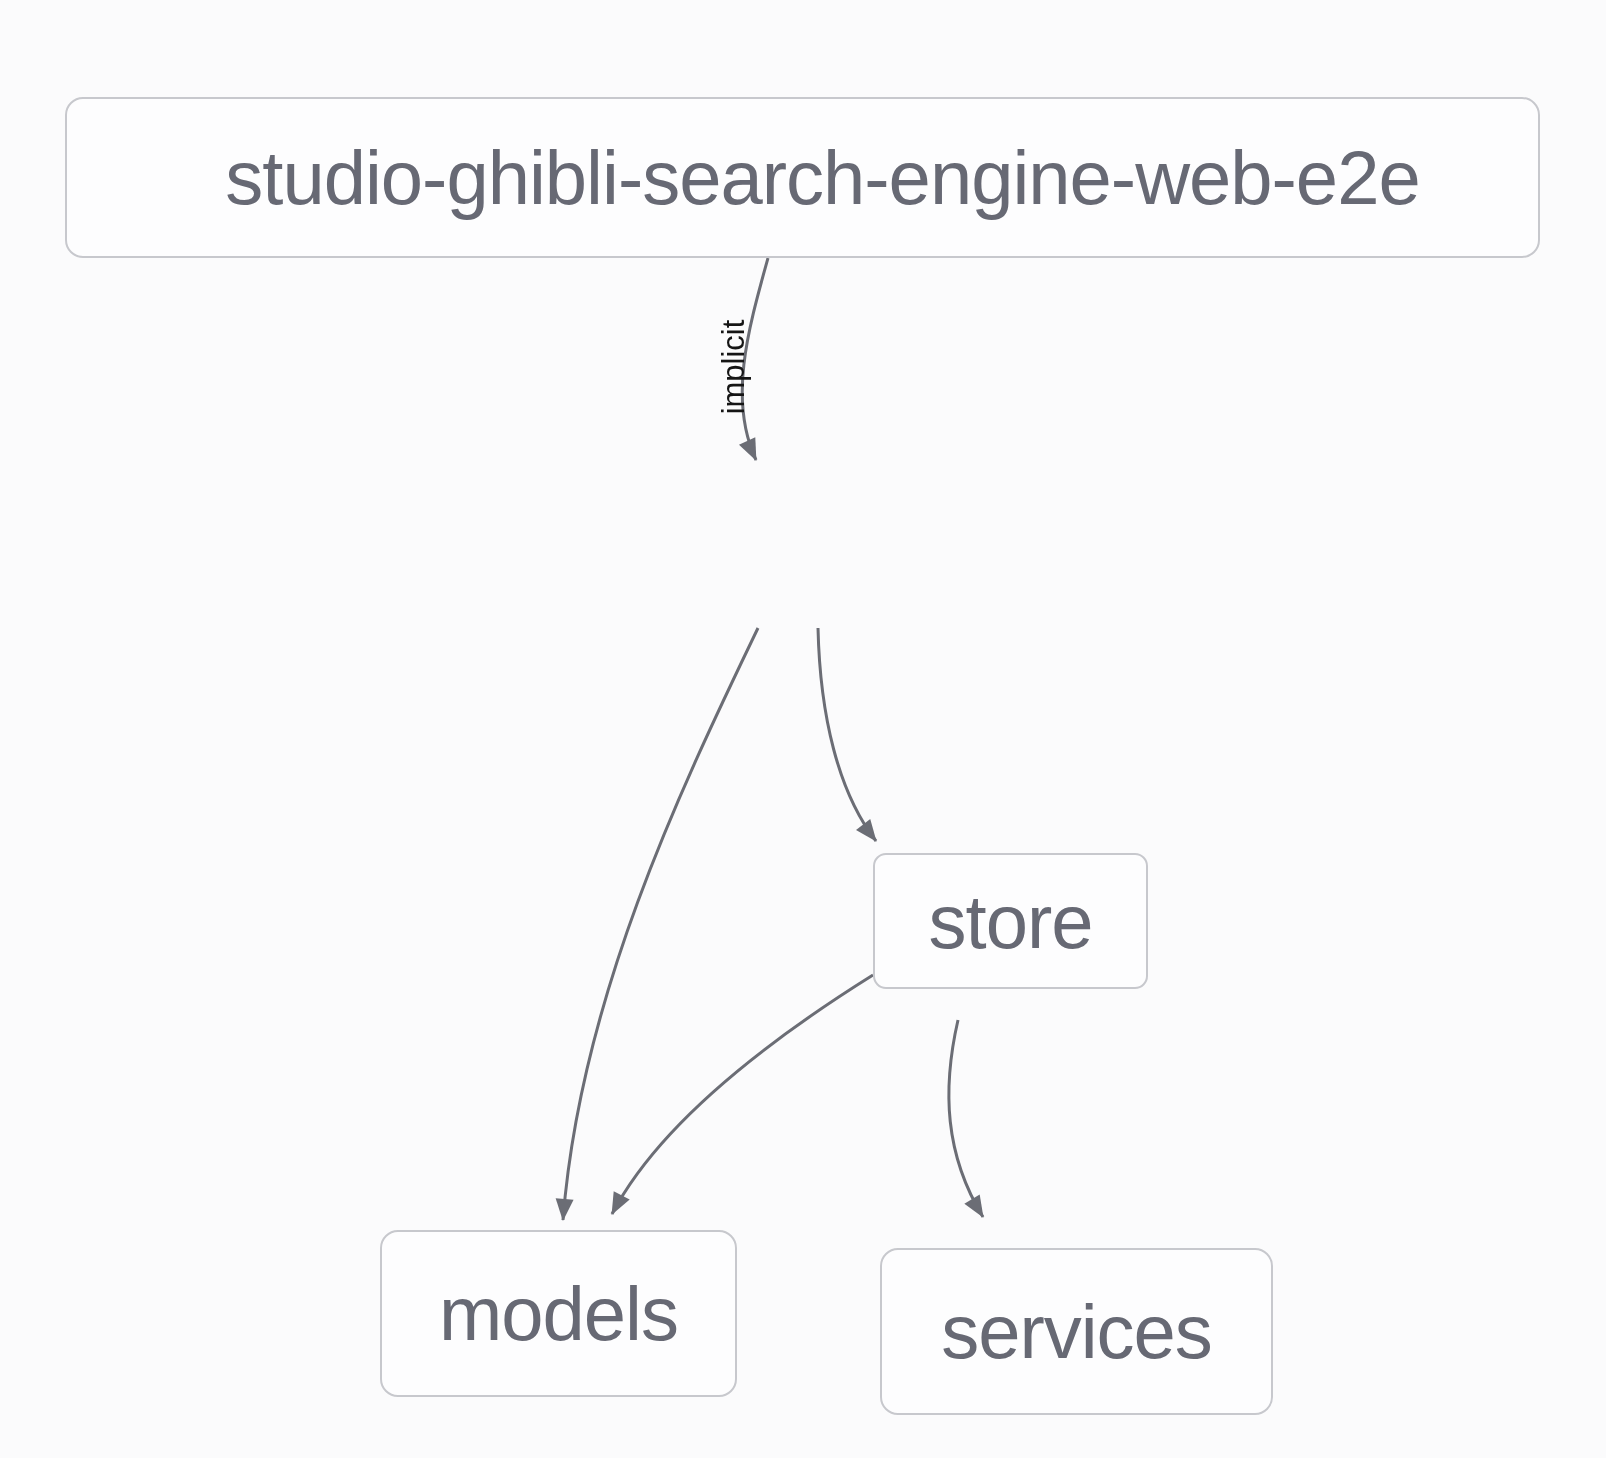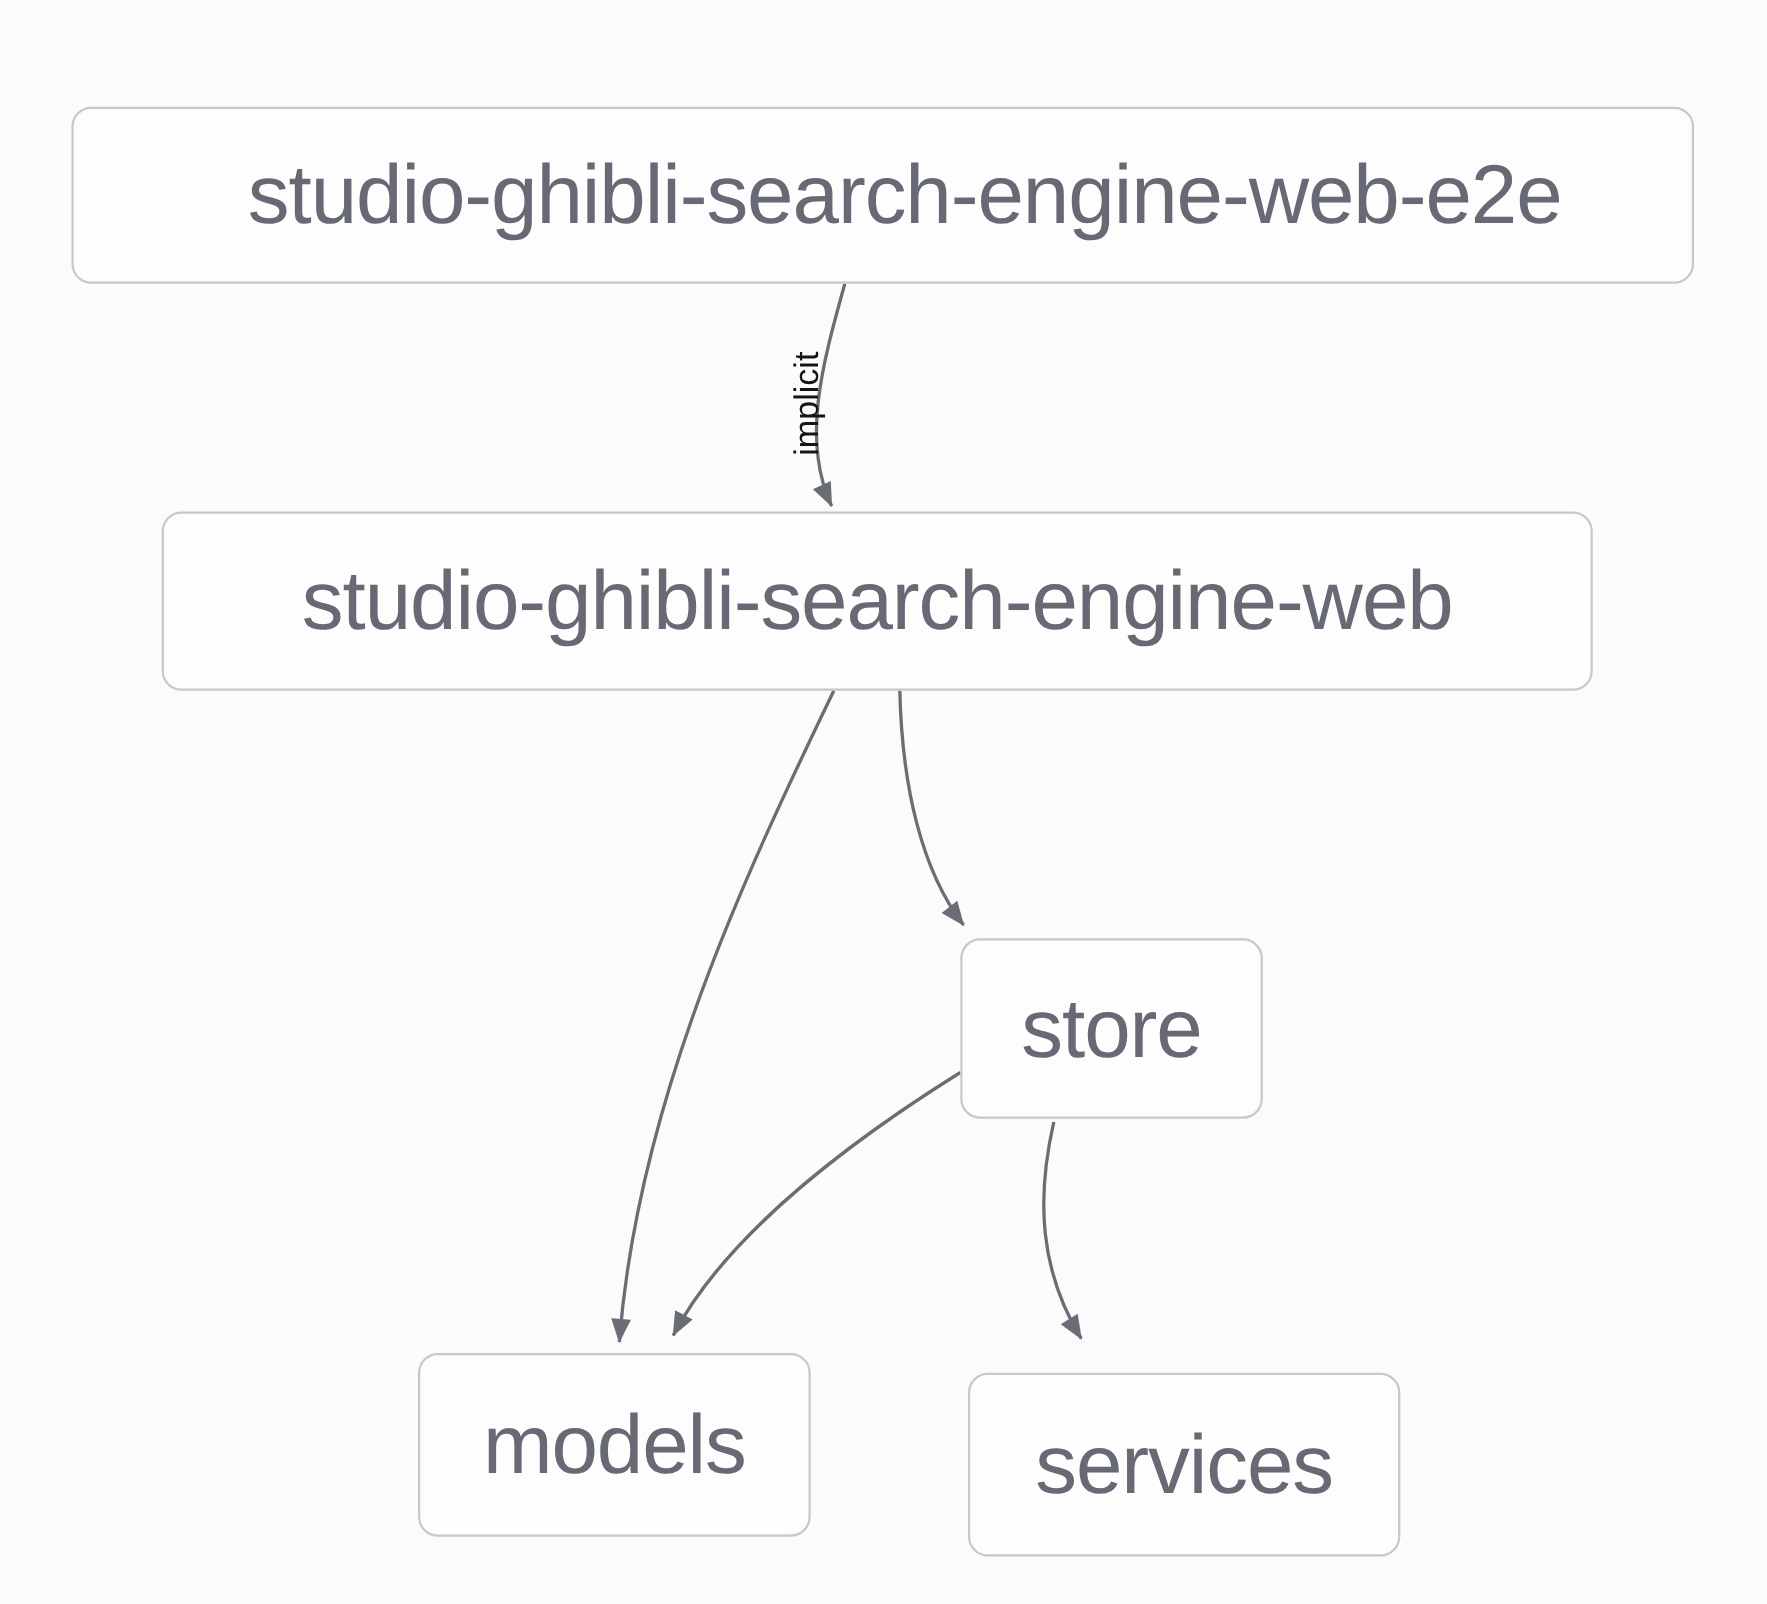--- a/index.html
+++ b/index.html
@@ -36,21 +36,21 @@
     background: #fdfdfe;
     border: 2px solid #c7c8cd;
     border-radius: 18px;
     color: #676974;
     font-size: 76px;
     letter-spacing: -1px;
     white-space: nowrap;
   }
   .node-e2e      { left: 65px;  top: 97px;   width: 1475px; height: 161px; padding-left: 40px; }
   .node-web      { left: 147px; top: 465px;  width: 1301px; height: 163px; }
-  .node-store    { left: 873px; top: 853px;  width: 275px;  height: 164px; }
+  .node-store    { left: 873px; top: 853px;  width: 275px;  height: 136px; border-radius: 13px; }
   .node-models   { left: 380px; top: 1230px; width: 357px;  height: 167px; }
   .node-services { left: 880px; top: 1230px; width: 393px;  height: 167px; margin-top: 18px; }
   .edge-label {
     position: absolute;
     left: 734px;
     top: 367px;
     transform: translate(-50%, -50%) rotate(-90deg);
     font-size: 31px;
     color: #151515;
     white-space: nowrap;
@@ -71,23 +71,20 @@
     <path class="edge" d="M 758 628 C 680 790, 580 1000, 563 1220" marker-end="url(#arrow)"></path>
     <path class="edge" d="M 818 628 C 820 715, 838 792, 876 841" marker-end="url(#arrow)"></path>
     <path class="edge" d="M 873 975 C 785 1030, 662 1118, 612 1214" marker-end="url(#arrow)"></path>
     <path class="edge" d="M 958 1020 C 942 1090, 945 1155, 983 1217" marker-end="url(#arrow)"></path>
   </svg>
 
   <div class="node node-e2e">
     <span class="node-label">studio-ghibli-search-engine-web-e2e</span>
   </div>
 
-  <div class="node node-web">
-    <span class="node-label">studio-ghibli-search-engine-web</span>
-  </div>
 
   <div class="node node-store">
     <span class="node-label">store</span>
   </div>
 
   <div class="node node-models">
     <span class="node-label">models</span>
   </div>
 
   <div class="node node-services">

